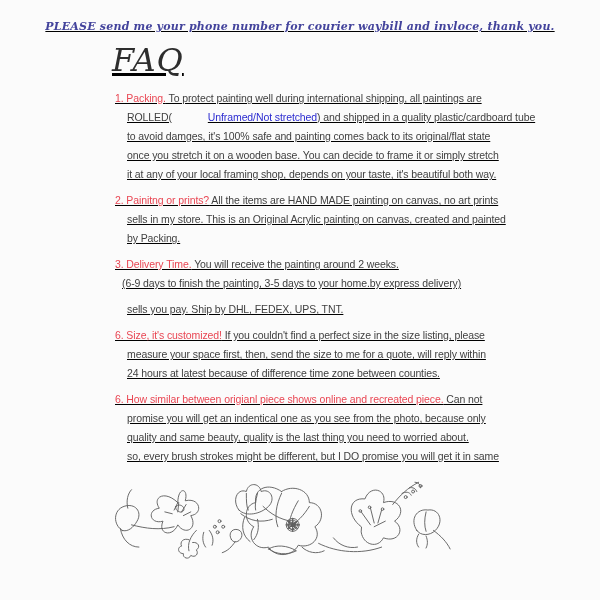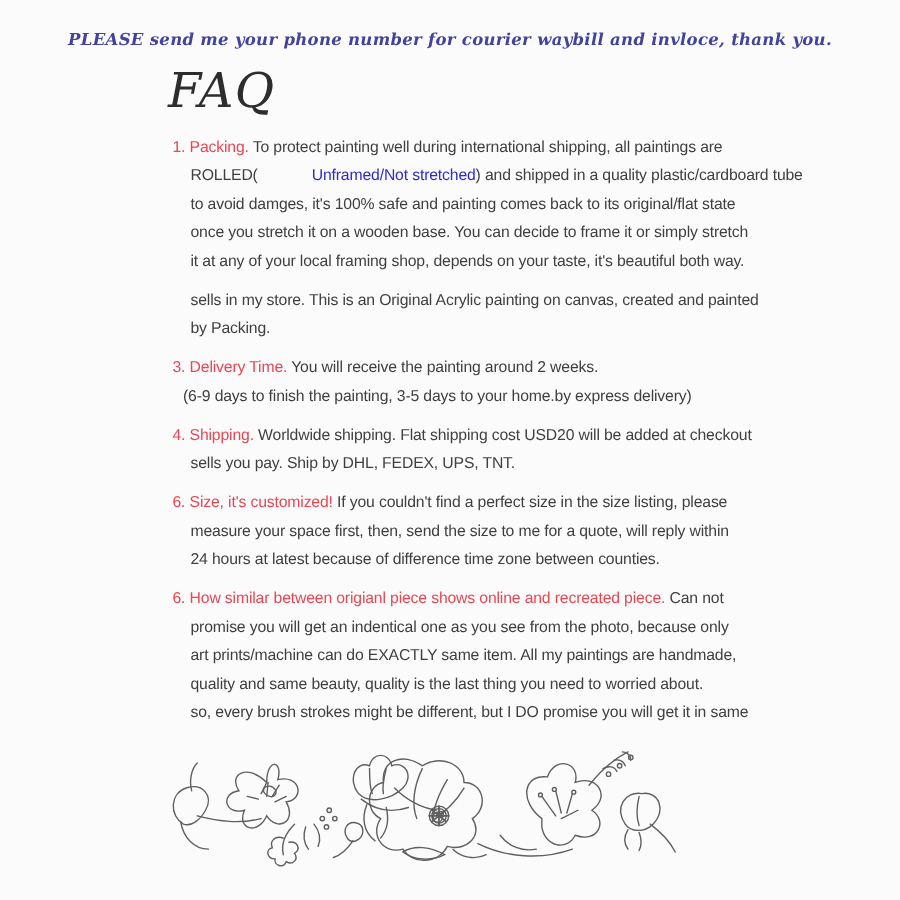--- a/index.html
+++ b/index.html
@@ -10,21 +10,21 @@
     --stroke: #5f5f5f;
   }
   * { box-sizing: border-box; }
   html, body { margin: 0; padding: 0; }
   body {
     width: 600px; height: 600px;
     background: #fbfbfb;
     overflow: hidden;
     font-family: "Liberation Sans", sans-serif;
   }
-  .page { width: 600px; height: 600px; position: relative; }
+  .page { width: 600px; height: 600px; position: relative; text-decoration: underline; }
   .notice {
     padding-top: 20px;
     text-align: center;
     font-family: "DejaVu Serif", serif;
     font-style: italic;
     font-weight: bold;
     font-size: 11px;
     letter-spacing: 0.2px;
     color: var(--notice);
   }
@@ -63,40 +63,39 @@
 
   <div class="faq-list">
       <div class="faq-item">
         <div class="faq-line"><span class="red">1. Packing.</span><span> To protect painting well during international shipping, all paintings are</span></div>
         <div class="faq-line cont"><span>ROLLED(</span><span class="blue">Unframed/Not stretched</span><span>) and shipped in a quality plastic/cardboard tube</span></div>
         <div class="faq-line cont"><span>to avoid damges, it's 100% safe and painting comes back to its original/flat state</span></div>
         <div class="faq-line cont"><span>once you stretch it on a wooden base. You can decide to frame it or simply stretch</span></div>
         <div class="faq-line cont"><span>it at any of your local framing shop, depends on your taste, it's beautiful both way.</span></div>
       </div>
       <div class="faq-item">
+        <div class="faq-line"><span class="red">2. Painitng or prints?</span><span> All the items are HAND MADE painting on canvas, no art prints</span></div>
         <div class="faq-line cont"><span>sells in my store. This is an Original Acrylic painting on canvas, created and painted</span></div>
         <div class="faq-line cont"><span>by Packing.</span></div>
       </div>
       <div class="faq-item sub">
         <div class="faq-line"><span class="red">3. Delivery Time.</span><span> You will receive the painting around 2 weeks.</span></div>
         <div class="faq-line cont"><span>(6-9 days to finish the painting, 3-5 days to your home.by express delivery)</span></div>
       </div>
       <div class="faq-item">
-        <div class="faq-line"><span class="red">4. Shipping.</span><span> Worldwide shipping. Flat shipping cost USD20 will be added at checkout</span></div>
         <div class="faq-line cont"><span>sells you pay. Ship by DHL, FEDEX, UPS, TNT.</span></div>
       </div>
       <div class="faq-item">
         <div class="faq-line"><span class="red">6. Size, it's customized!</span><span> If you couldn't find a perfect size in the size listing, please</span></div>
         <div class="faq-line cont"><span>measure your space first, then, send the size to me for a quote, will reply within</span></div>
         <div class="faq-line cont"><span>24 hours at latest because of difference time zone between counties.</span></div>
       </div>
       <div class="faq-item">
         <div class="faq-line"><span class="red">6. How similar between origianl piece shows online and recreated piece.</span><span> Can not</span></div>
         <div class="faq-line cont"><span>promise you will get an indentical one as you see from the photo, because only</span></div>
-        <div class="faq-line cont"><span>art prints/machine can do EXACTLY same item. All my paintings are handmade,</span></div>
         <div class="faq-line cont"><span>quality and same beauty, quality is the last thing you need to worried about.</span></div>
         <div class="faq-line cont"><span>so, every brush strokes might be different, but I DO promise you will get it in same</span></div>
       </div>
     </div>
 
   <div class="sketch-wrap">
     <svg width="352" height="88" viewBox="0 0 380 95" fill="none" xmlns="http://www.w3.org/2000/svg">
       <g stroke="#5f5f5f" stroke-width="1" fill="none" stroke-linecap="round">
 
         <path d="M24,62 C14,56 14,40 26,36 C38,32 46,42 40,52 C36,59 30,64 24,62 Z"></path>

